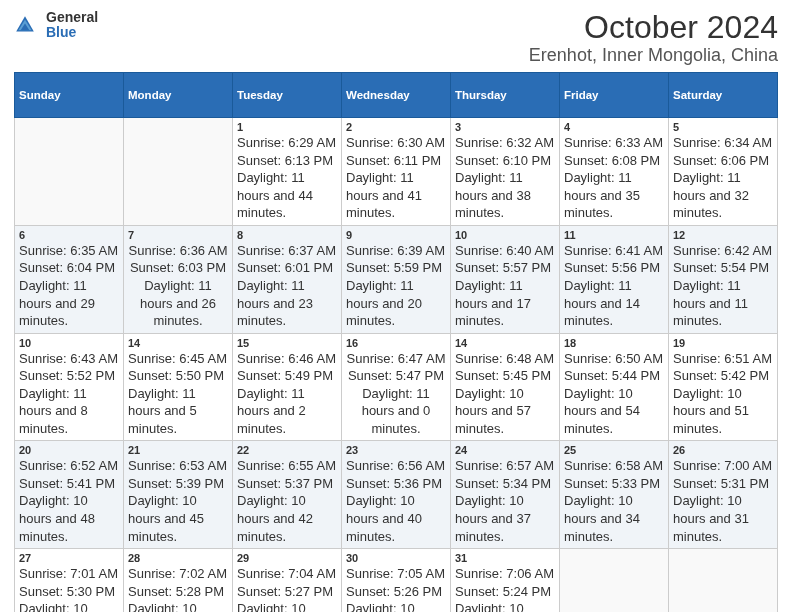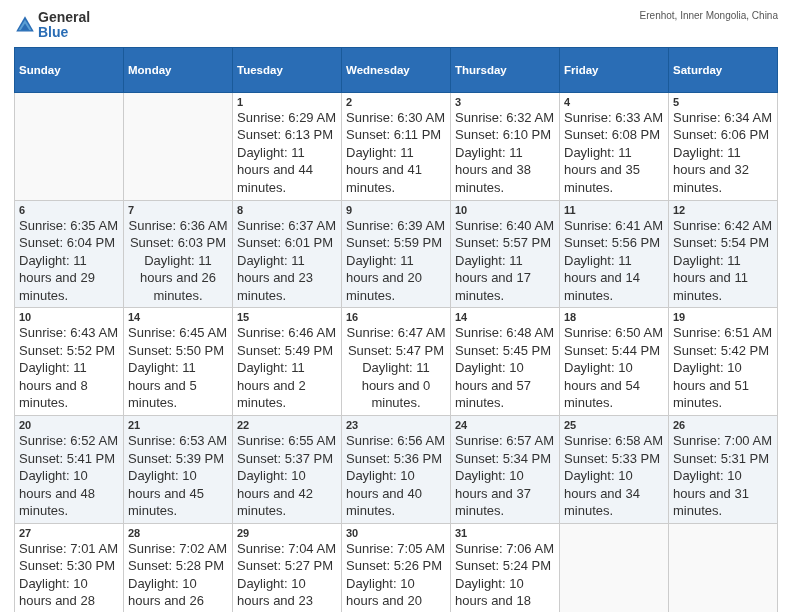--- a/index.html
+++ b/index.html
@@ -19,21 +19,21 @@
     }
     .header {
       display: flex;
       justify-content: space-between;
       align-items: flex-start;
       margin-bottom: 6px;
     }
     .logo {
       display: flex;
       align-items: center;
-      gap: 0;
+      gap: 8px;
     }
     .logo-text {
       display: flex;
       flex-direction: column;
       line-height: 1.1;
     }
     .logo-general {
       font-size: 14px;
       font-weight: bold;
       color: #333;
@@ -51,21 +51,21 @@
     .title-block {
       text-align: right;
     }
     .month-title {
       font-size: 32px;
       font-weight: normal;
       color: #333;
       line-height: 1.1;
     }
     .location {
-      font-size: 10px;
+      font-size: 18px;
       color: #555;
     }
     .calendar {
       flex: 1;
       border-collapse: collapse;
       width: 100%;
       table-layout: fixed;
     }
     .calendar th {
       background: #2a6db5;
@@ -116,20 +116,21 @@
         <polygon points="15,3 27,24 3,24" fill="#2a6db5"></polygon>
         <polygon points="15,8 24,22 6,22" fill="#5a9fd4"></polygon>
         <polygon points="15,13 21,22 9,22" fill="#2a6db5"></polygon>
       </svg>
       <div class="logo-text">
         <span class="logo-general">General</span>
         <span class="logo-blue">Blue</span>
       </div>
     </div>
     <div class="title-block">
+      <div class="month-title">October 2024</div>
       <div class="location">Erenhot, Inner Mongolia, China</div>
     </div>
   </div>
 
   <table class="calendar">
     <thead>
       <tr>
         <th>Sunday</th>
         <th>Monday</th>
         <th>Tuesday</th>

